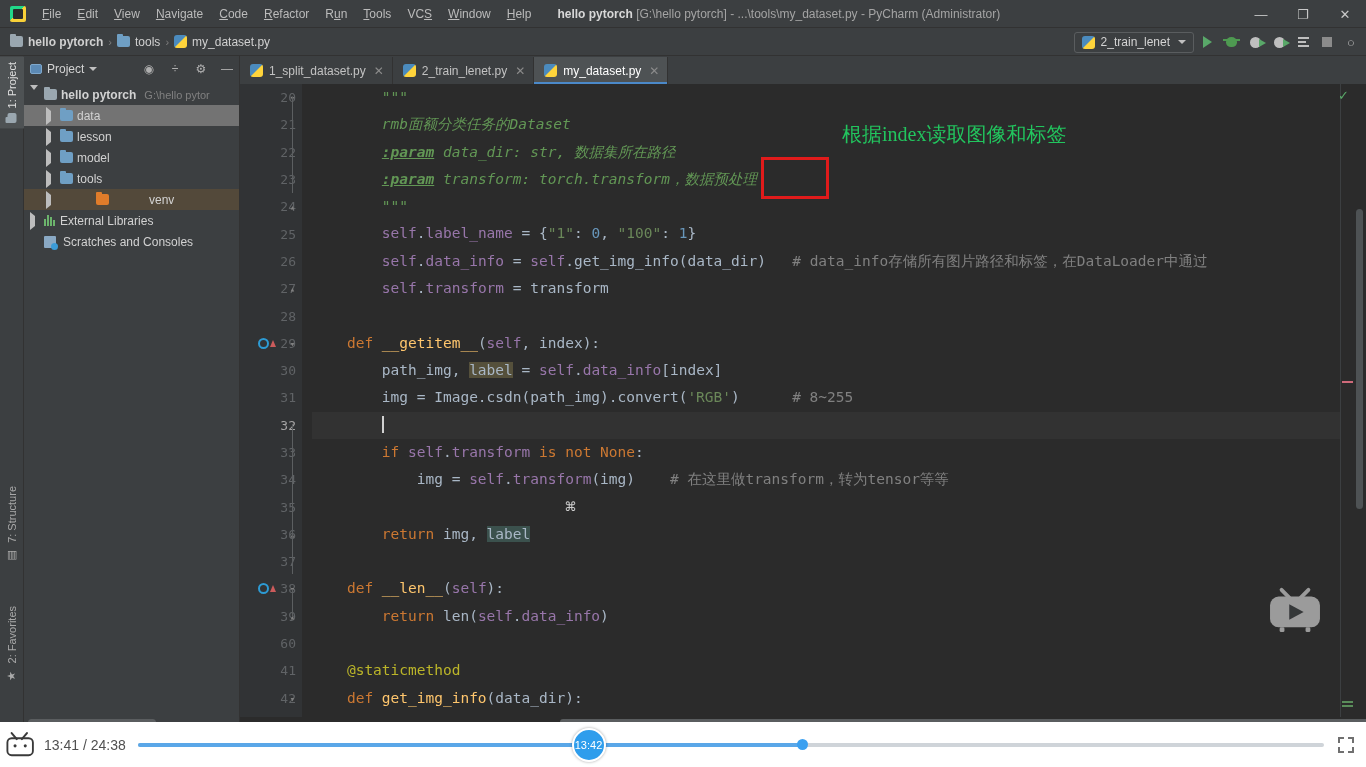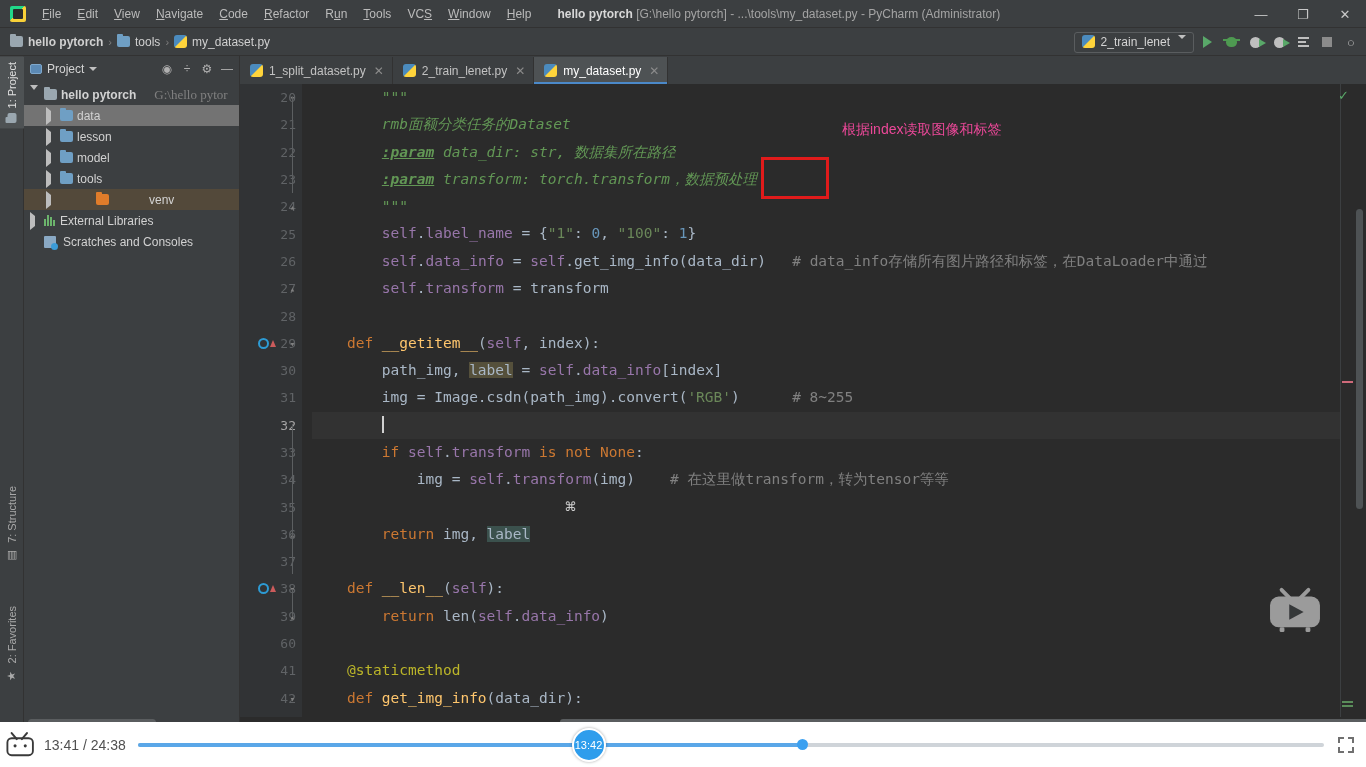--- a/index.html
+++ b/index.html
@@ -74,21 +74,21 @@
     background: linear-gradient(135deg,#4b8bbe 0%,#4b8bbe 48%,#ffd43b 52%,#ffd43b 100%);
     border-radius: 3px;
   }
 
   
   .run-area {
     position: absolute; right: 4px; top: 0; height: 28px;
     display: flex; align-items: center; gap: 2px;
   }
   .runconfig {
-    display: flex; gap: 6px;
+    display: flex; align-items: center; gap: 6px;
     border: 1px solid #5a5d5f; border-radius: 3px;
     padding: 2px 7px; height: 21px; font-size: 12px; color: #d4d4d4;
   }
   .runconfig .caret { border-top: 4px solid #c0c0c0; border-left: 4px solid transparent;
     border-right: 4px solid transparent; margin-left: 2px; }
   .tbtn { width: 22px; height: 22px; display:flex; align-items:center; justify-content:center; }
   .tri-run {
     width:0;height:0;border-left:9px solid #59a869;border-top:6px solid transparent;
     border-bottom:6px solid transparent;
   }
@@ -117,21 +117,21 @@
   }
   .vtab.active { background: #4e5254; color: #e0e0e0; }
   .vtab .vico { transform: rotate(90deg); display: inline-block; }
 
   
   .project-panel {
     width: 216px; background: #3c3f41; flex: none;
     display: flex; flex-direction: column; border-right: 1px solid #323232;
   }
   .panel-head {
-    height: 26px; display: flex; align-items: center; gap: 4px;
+    height: 26px; display: flex; align-items: center; gap: 10px;
     padding: 0 4px 0 6px; font-size: 12px; color: #d4d4d4;
   }
   .panel-head .title { display:flex; align-items:center; gap:5px; }
   .panel-head .caret { border-top: 4px solid #c0c0c0; border-left: 4px solid transparent;
     border-right: 4px solid transparent; }
   .panel-head .spacer { flex: 1; }
   .hicon { width: 16px; height: 16px; display:flex; align-items:center; justify-content:center; color:#b0b0b0; font-size:12px;}
   .panel-blue-sq { width:12px;height:10px;background:#5c8ab5;border-radius:2px;border:1px solid #7fa8cc;}
 
   .tree { flex: 1; font-size: 12px; color: #d2d2d2; padding-top: 2px; overflow:hidden;}
@@ -140,21 +140,21 @@
     padding-left: 6px; white-space: nowrap;
   }
   .tnode.sel { background: #737373; }
   .tnode.sel2 { background: #53493a; gap: 40px; }
   .tnode .arrow {
     width: 10px; display: inline-block; color: #c7c7c7; font-size: 9px; flex:none;
   }
   .tri-r { width:0;height:0;border-left:5px solid #bdbdbd;border-top:4px solid transparent;border-bottom:4px solid transparent;}
   .tri-d { width:0;height:0;border-top:5px solid #bdbdbd;border-left:4px solid transparent;border-right:4px solid transparent;}
   .tnode b { font-weight: bold; }
-  .tnode .dim { color: #808080; font-size: 13px; margin-left: 14px; font-family: Liberation Serif, serif; }
+  .tnode .dim { color: #808080; font-size: 11px; margin-left: 4px; }
   .lib-icon { width:12px;height:11px;display:flex;align-items:flex-end;gap:1px;}
   .lib-icon i{width:2px;background:#6cb46c;display:block;}
   .scratch-icon{width:12px;height:12px;background:#8aa9c4;border-radius:1px;position:relative;}
   .scratch-icon::after{content:"";position:absolute;right:-2px;bottom:-2px;width:7px;height:7px;
     border-radius:50%;background:#3c9cd8;}
 
   .panel-hscroll {
     height: 9px; background: #3c3f41; padding: 1px 4px;
   }
   .panel-hscroll i { display:block; height:7px; width: 62%; background:#5a5d5f; border-radius:4px;}
@@ -218,22 +218,22 @@
 
   .cursor {
     display:inline-block; width:2px; height:17px; background:#d0d0d0;
     vertical-align: middle; margin-top:-2px;
   }
 
   .redbox {
     position: absolute; border: 3px solid #e01b1b; z-index: 5; pointer-events:none;
   }
   .annot {
-    position: absolute; color: #ec4899; font-size: 14px; z-index: 6;
-    font-family: Liberation Sans, sans-serif; white-space: nowrap;
+    position: absolute; color: #22c55e; font-size: 20px; z-index: 6;
+    font-family: Liberation Serif, serif; white-space: nowrap;
   }
 
   
   .markerbar {
     width: 13px; background: #2b2b2b; flex: none; position: relative;
     border-left: 1px solid #3c3f41;
   }
   .mk { position: absolute; left: 1px; width: 11px; height: 2px; }
   .escroll {
     width: 13px; background: #2b2b2b; flex:none; position:relative;

